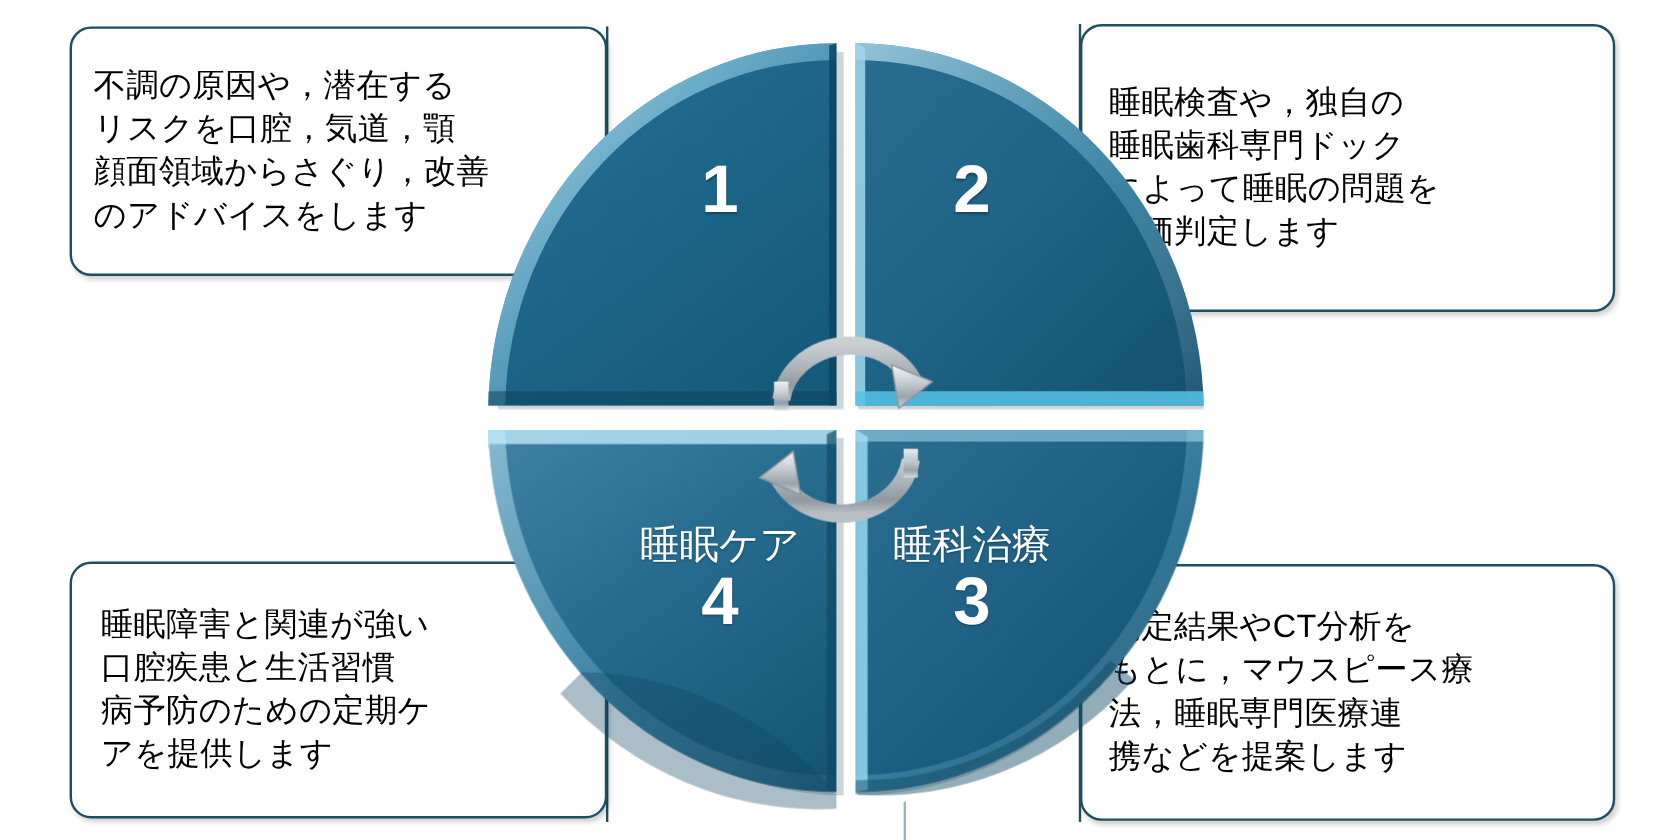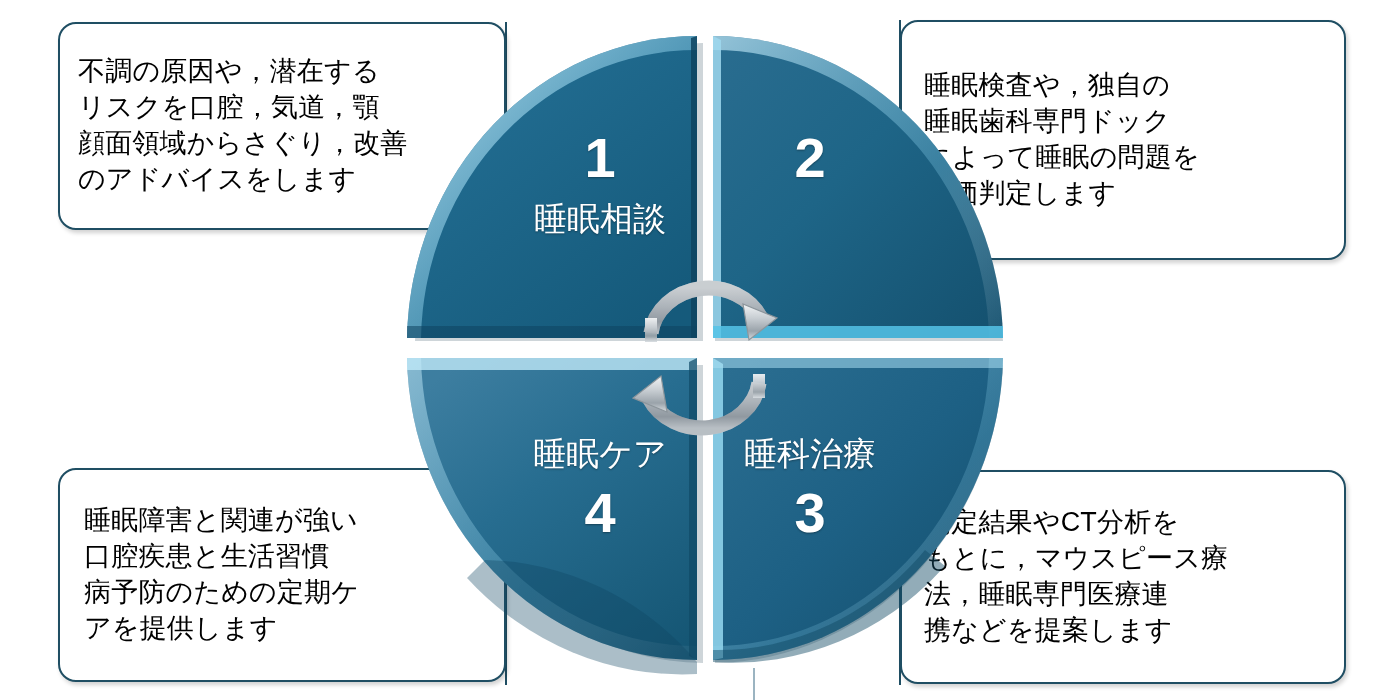--- a/index.html
+++ b/index.html
@@ -63,21 +63,21 @@
   .qname{
     font-size:33px;
     line-height:1.15;
     font-family:"DejaVu Sans","Liberation Sans",sans-serif;
   }
   #lab1{left:500px; top:130px; width:200px;}
   #lab2{left:710px; top:130px; width:200px;}
   #lab3{left:710px; top:435px; width:200px;}
   #lab4{left:500px; top:435px; width:200px;}
   #lab1 .qnum,#lab2 .qnum{margin-bottom:14px;}
-  #lab3 .qname,#lab4 .qname{margin-bottom:12px;}
+  #lab3 .qname,#lab4 .qname{}
 
   
   .stem{position:absolute;background:#1F4E63;z-index:1;}
 </style>
 </head>
 <body>
 
 <div id="stage">
 
   <div class="stem" style="left:505px; top:22px;  width:2px;  height:186px;"></div>
@@ -174,21 +174,20 @@
         <path d="M 354 353 A 58 52 0 0 1 244 368" fill="none" stroke="url(#arrowGrad)" stroke-width="15" stroke-linecap="butt"></path>
         <path d="M 354 353 A 58 52 0 0 1 244 368" fill="none" stroke="#7E878E" stroke-width="15" stroke-linecap="butt" opacity="0.35"></path>
         <path d="M 262 382 L 228 368 L 256 346 Z" fill="url(#arrowGrad)" stroke="#8C959B" stroke-width="1.2"></path>
         <path d="M 348 344 L 360 344 L 360 368 L 348 368 Z" fill="url(#arrowGrad)" opacity="0.95"></path>
       </g>
     </svg>
   </div>
 
   <div class="qlabel" id="lab1">
     <div class="qnum">1</div>
-    <div class="qname">睡眠相談</div>
   </div>
   <div class="qlabel" id="lab2">
     <div class="qnum">2</div>
   </div>
   <div class="qlabel" id="lab3">
     <div class="qname">睡科治療</div>
     <div class="qnum">3</div>
   </div>
   <div class="qlabel" id="lab4">
     <div class="qname">睡眠ケア</div>

